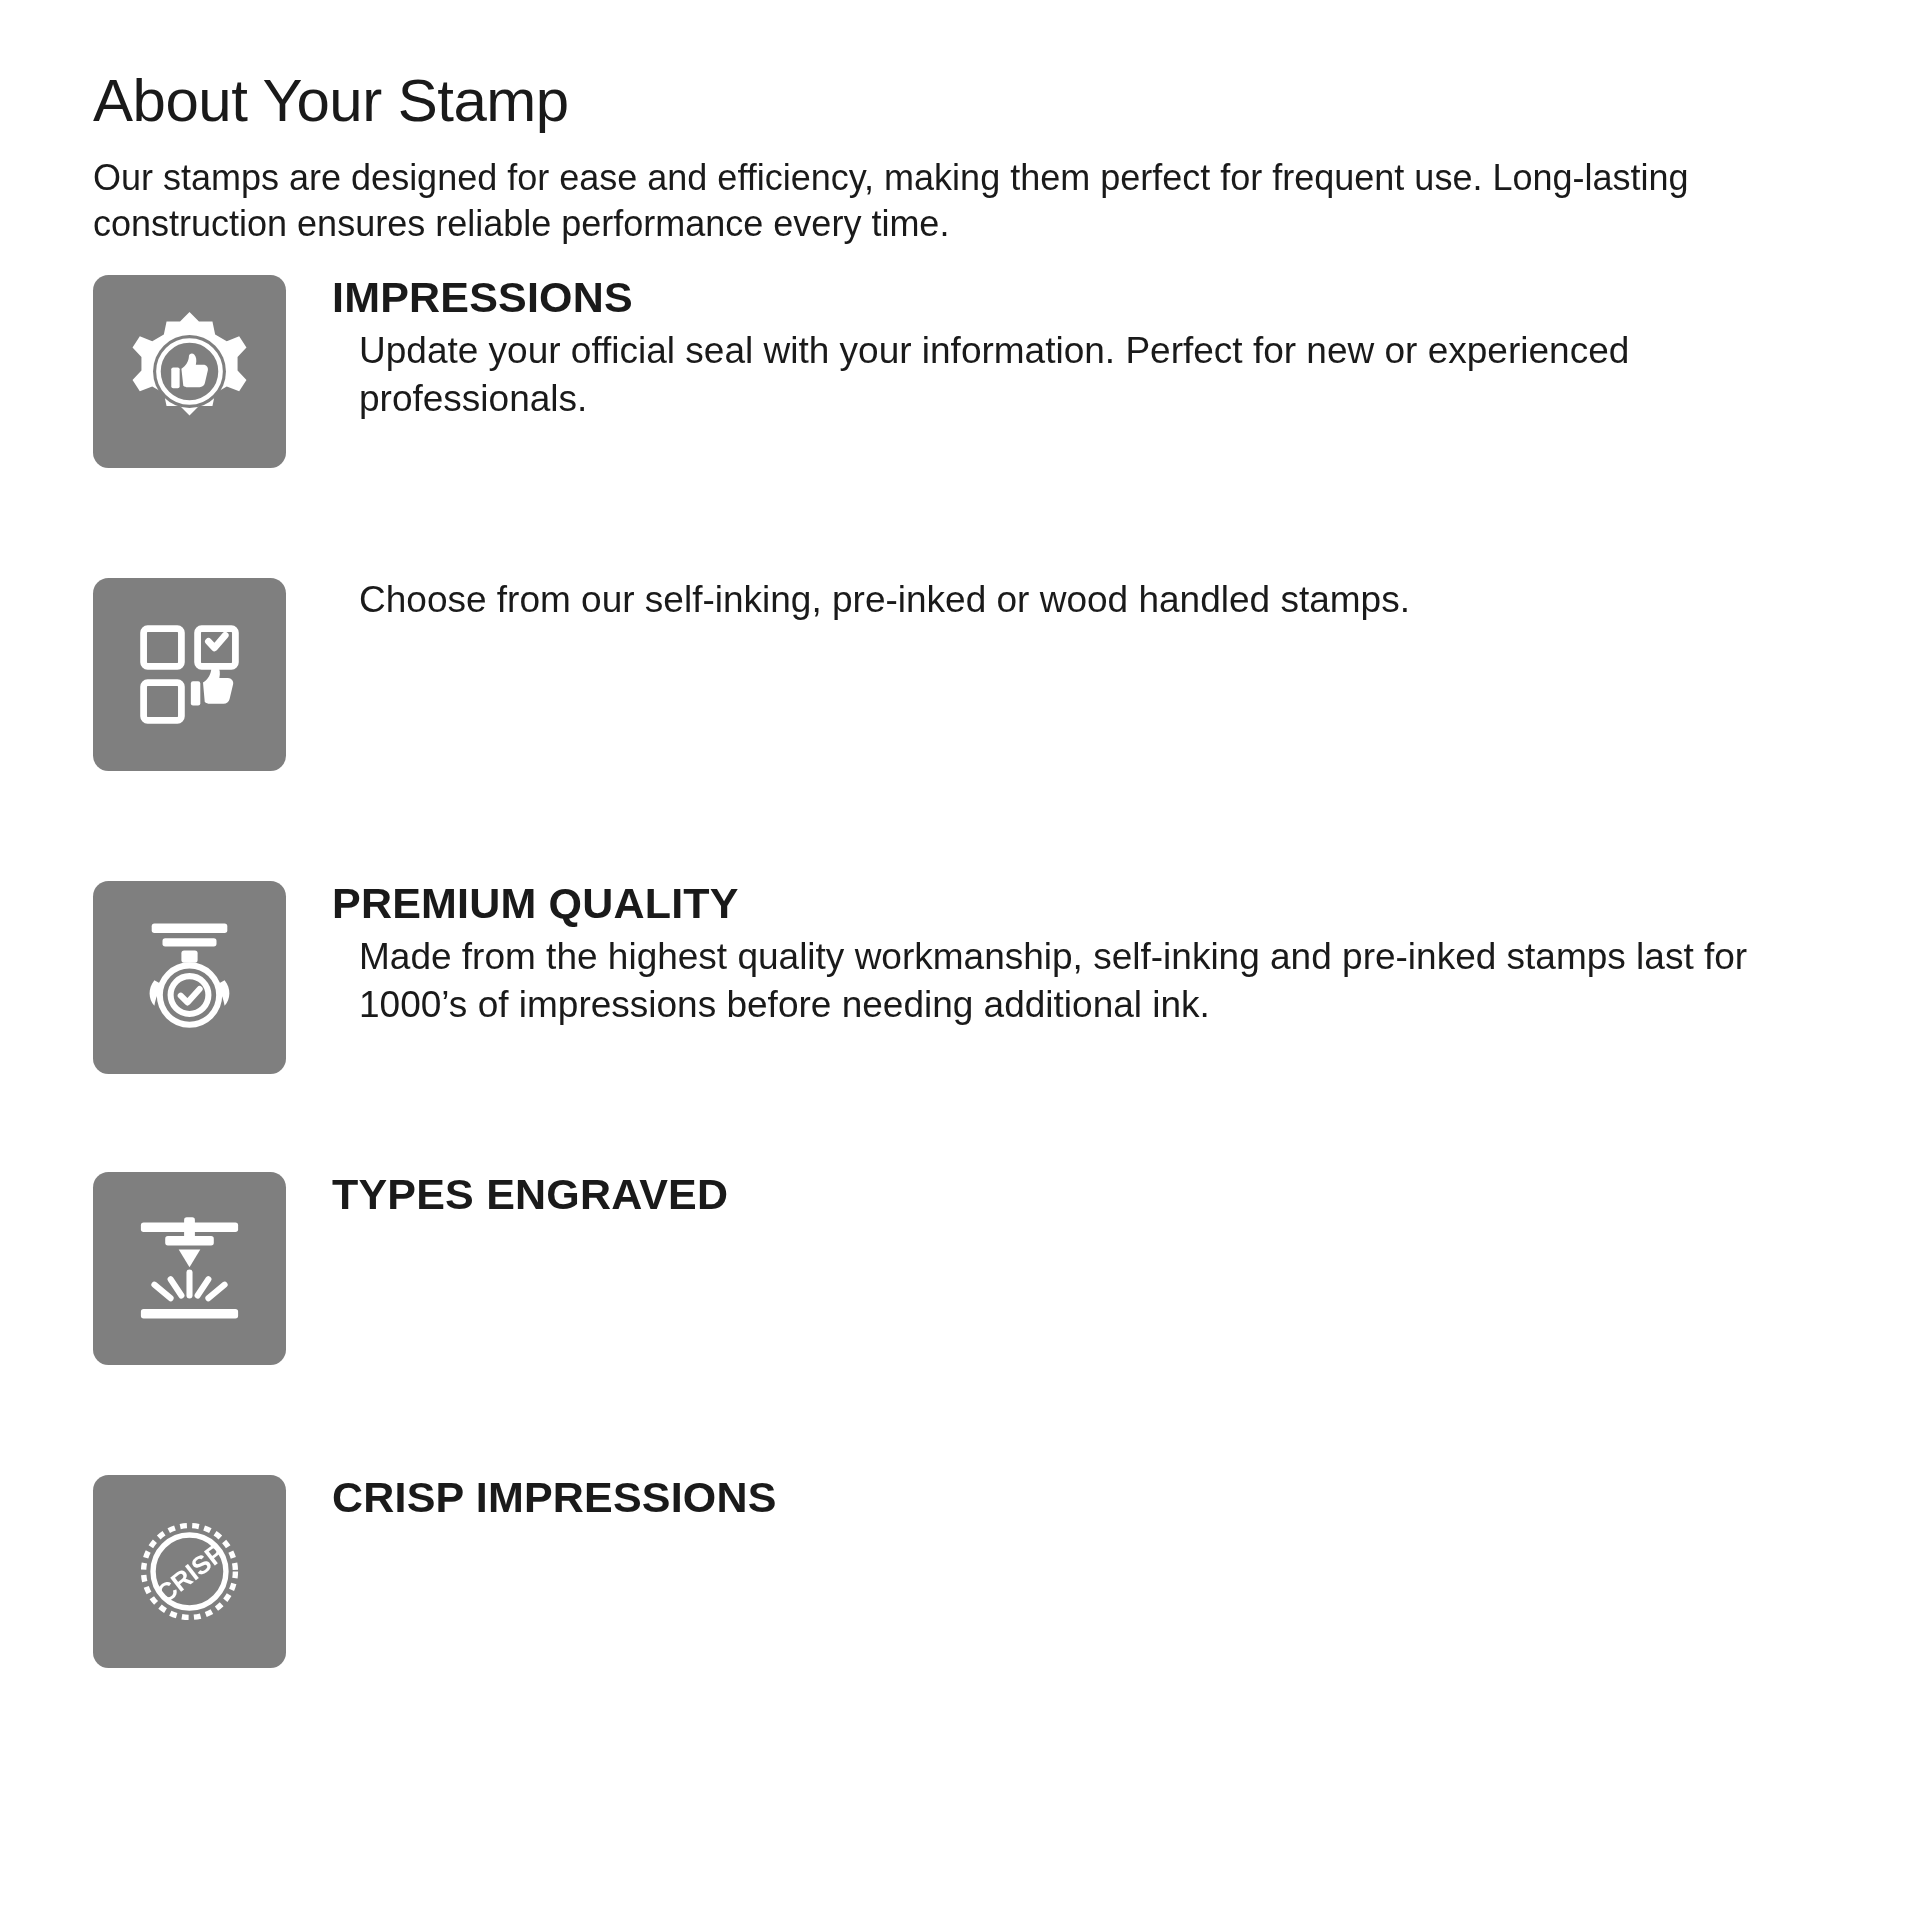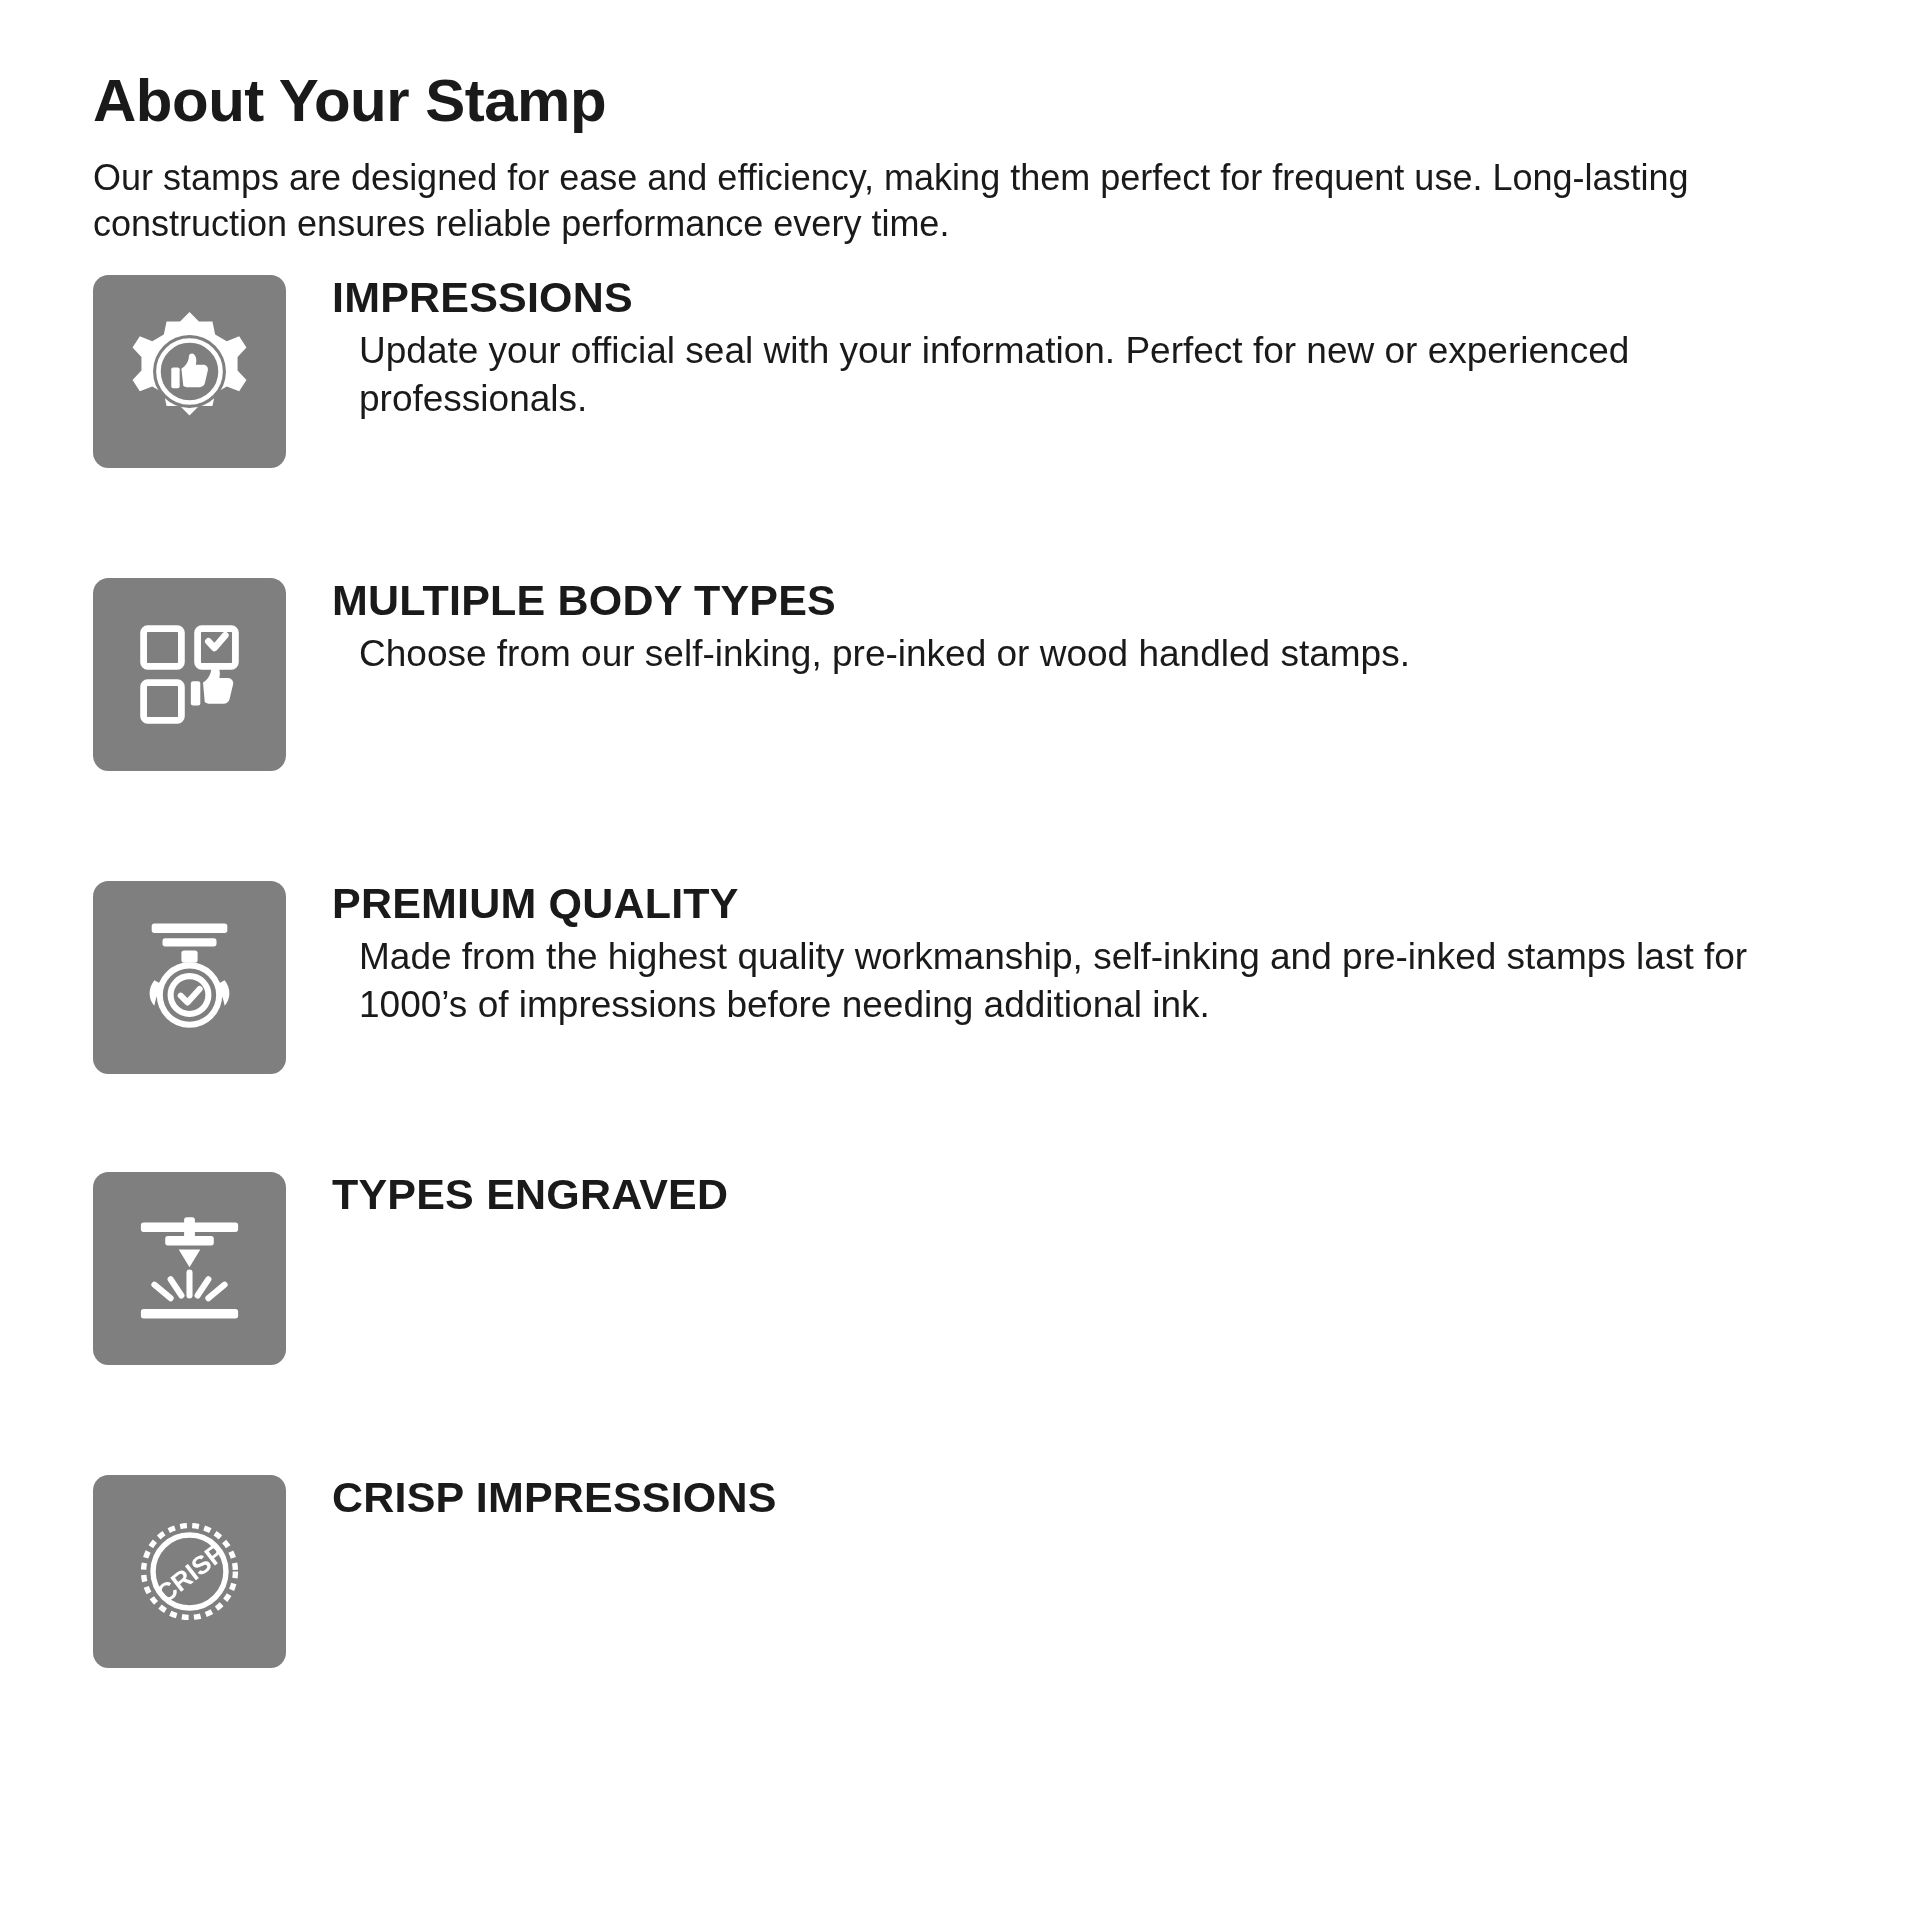--- a/index.html
+++ b/index.html
@@ -12,21 +12,21 @@
     -webkit-font-smoothing: antialiased;
   }
   .page {
     width: 1931px;
     height: 1931px;
     padding: 68px 93px 0 93px;
     position: relative;
   }
   .page-title {
     font-size: 60px;
-    font-weight: bold;
+    font-weight: normal;
     letter-spacing: -0.5px;
     line-height: 1.1;
     margin-bottom: 21px;
   }
   .intro {
     font-size: 36px;
     line-height: 1.28;
     max-width: 1680px;
     margin-bottom: 22px;
   }
@@ -102,21 +102,20 @@
           <rect x="16" y="56" width="28" height="28" rx="3"></rect>
         </g>
         <path d="M64 25.5 l4.5 4.8 8-9.4" fill="none" stroke="#ffffff" stroke-width="5" stroke-linecap="round" stroke-linejoin="round"></path>
         <g fill="#ffffff">
           <path d="M60 56 c4-2.6 6-6.4 6.2-10.8 0.1-2.3 3-3 4.5-1.4 1.9 2 2.2 5 1.4 8.8 h6.4 c2.5 0 4.4 2.3 3.8 4.7 l-2.6 10.8 c-0.5 2.1-2.3 3.6-4.5 3.6 h-10.2 c-1.4 0-2.7-0.5-3.7-1.3 z"></path>
           <rect x="51" y="55" width="7" height="18" rx="1.6"></rect>
         </g>
       </svg>
     </div>
     <div class="feature-text">
-      <div class="feature-title">MULTIPLE BODY TYPES</div>
       <div class="feature-desc">Choose from our self-inking, pre-inked or wood handled stamps.</div>
     </div>
   </div>
 
   <div class="feature gap-md">
     <div class="icon-box">
       <svg width="135" height="135" viewBox="0 0 100 100" aria-hidden="true">
         <g fill="#ffffff">
           <rect x="22" y="10" width="56" height="7" rx="2"></rect>
           <rect x="30" y="21" width="40" height="6" rx="2"></rect>

